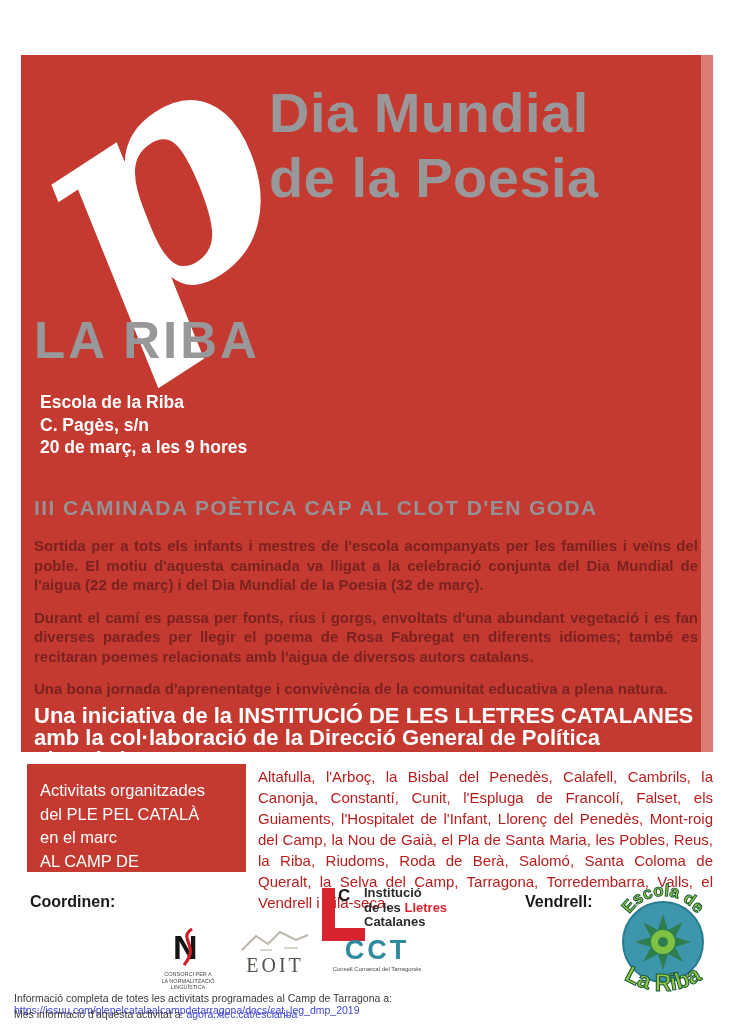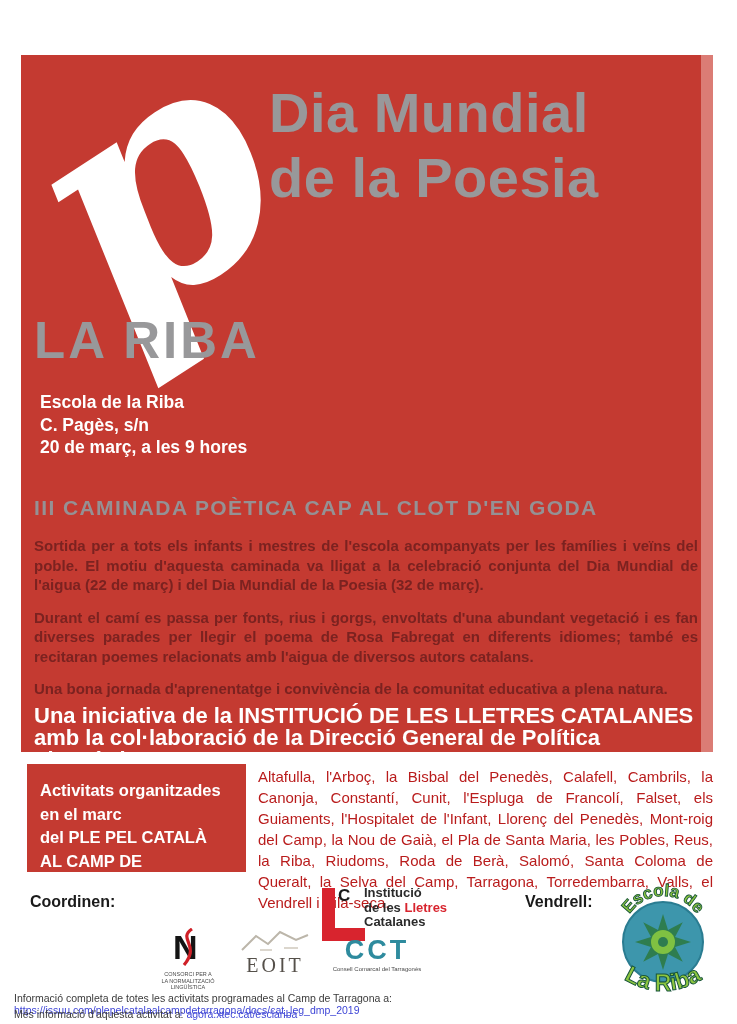--- a/index.html
+++ b/index.html
@@ -18,21 +18,21 @@
   .title{position:absolute;left:248px;top:25px;color:#98989a;font-weight:bold;font-size:56px;line-height:65px;letter-spacing:0.5px;}
   .date{position:absolute;left:250px;top:178px;color:#ffffff;font-weight:bold;font-size:39px;letter-spacing:0.5px;}
   .town{position:absolute;left:13px;top:256px;color:#98989a;font-weight:bold;font-size:51px;letter-spacing:3px;}
   .venue{position:absolute;left:19px;top:336px;color:#ffffff;font-weight:bold;font-size:17.5px;line-height:22.5px;}
   .event-heading{position:absolute;left:13px;top:441px;color:#959194;font-weight:bold;font-size:21px;letter-spacing:1.4px;}
   .paragraphs{position:absolute;left:13px;top:481px;width:664px;color:#7b2220;font-weight:bold;font-size:15px;line-height:19.5px;text-align:justify;}
   .paragraphs p{margin:0 0 13px 0;}
   .initiative{position:absolute;left:13px;top:650px;color:#ffffff;font-weight:bold;font-size:22px;line-height:22px;}
 
   
-  .activities-box{position:absolute;left:27px;top:764px;width:219px;height:108px;background:#c43a31;box-sizing:border-box;padding:15px 0 0 13px;color:#ffffff;font-weight:bold;font-size:16.5px;line-height:23.5px;}
+  .activities-box{position:absolute;left:27px;top:764px;width:219px;height:108px;background:#c43a31;box-sizing:border-box;padding:15px 0 0 13px;color:#ffffff;font-weight:normal;font-size:16.5px;line-height:23.5px;}
   .towns{position:absolute;left:258px;top:766px;width:455px;color:#b91c1c;font-size:15px;line-height:21px;text-align:justify;}
 
   .coordinen-label{position:absolute;left:30px;top:893px;font-weight:bold;font-size:16px;color:#1a1a1a;}
   .organitza-label{position:absolute;left:525px;top:893px;font-weight:bold;font-size:16px;color:#1a1a1a;}
 
   .gencat-logo{position:absolute;left:135px;top:888px;display:flex;align-items:center;gap:8px;}
   .gencat-text{font-size:14.5px;line-height:17px;color:#3a3a3a;}
   .gencat-text .b{font-weight:bold;color:#2b2b2b;}
 
   .ilc-logo{position:absolute;left:322px;top:886px;display:flex;gap:8px;}
@@ -90,22 +90,22 @@
     </div>
 
     <div class="initiative">
       <div>Una iniciativa de la INSTITUCIÓ DE LES LLETRES CATALANES</div>
       <div>amb la col·laboració de la Direcció General de Política Lingüística</div>
     </div>
   </div>
 
   <div class="activities-box">
     <div>Activitats organitzades</div>
+    <div>del PLE PEL CATALÀ</div>
     <div>en el marc</div>
-    <div>del PLE PEL CATALÀ</div>
     <div>AL CAMP DE TARRAGONA</div>
   </div>
 
   <div class="towns">Altafulla, l'Arboç, la Bisbal del Penedès, Calafell, Cambrils, la Canonja, Constantí, Cunit, l'Espluga de Francolí, Falset, els Guiaments, l'Hospitalet de l'Infant, Llorenç del Penedès, Mont-roig del Camp, la Nou de Gaià, el Pla de Santa Maria, les Pobles, Reus, la Riba, Riudoms, Roda de Berà, Salomó, Santa Coloma de Queralt, la Selva del Camp, Tarragona, Torredembarra, Valls, el Vendrell i Vila-seca.</div>
 
   <div class="coordinen-label">Coordinen:</div>
   <div class="organitza-label">Vendrell:</div>
 
 
   <div class="ilc-logo">

